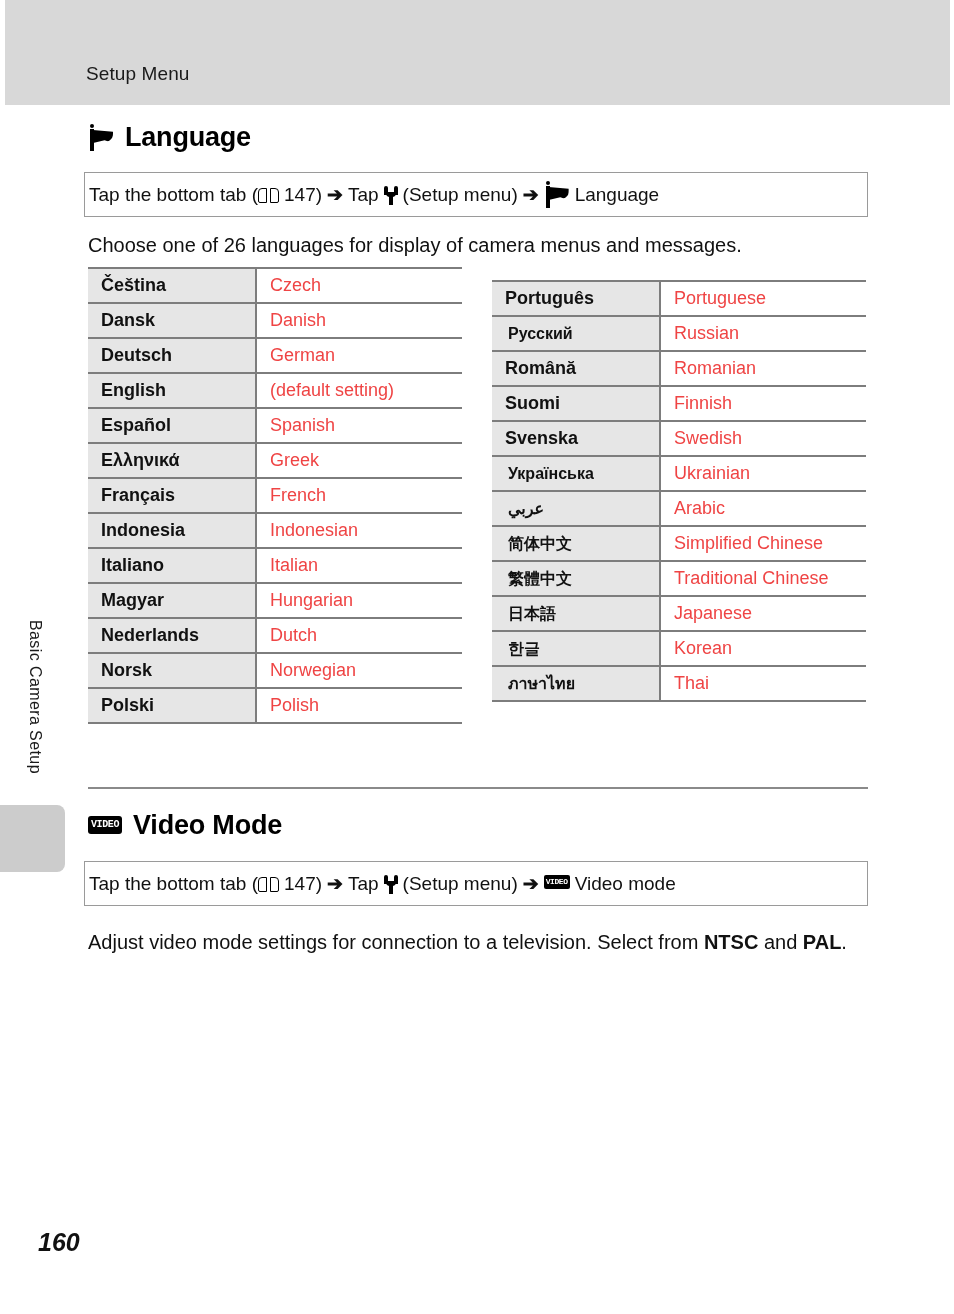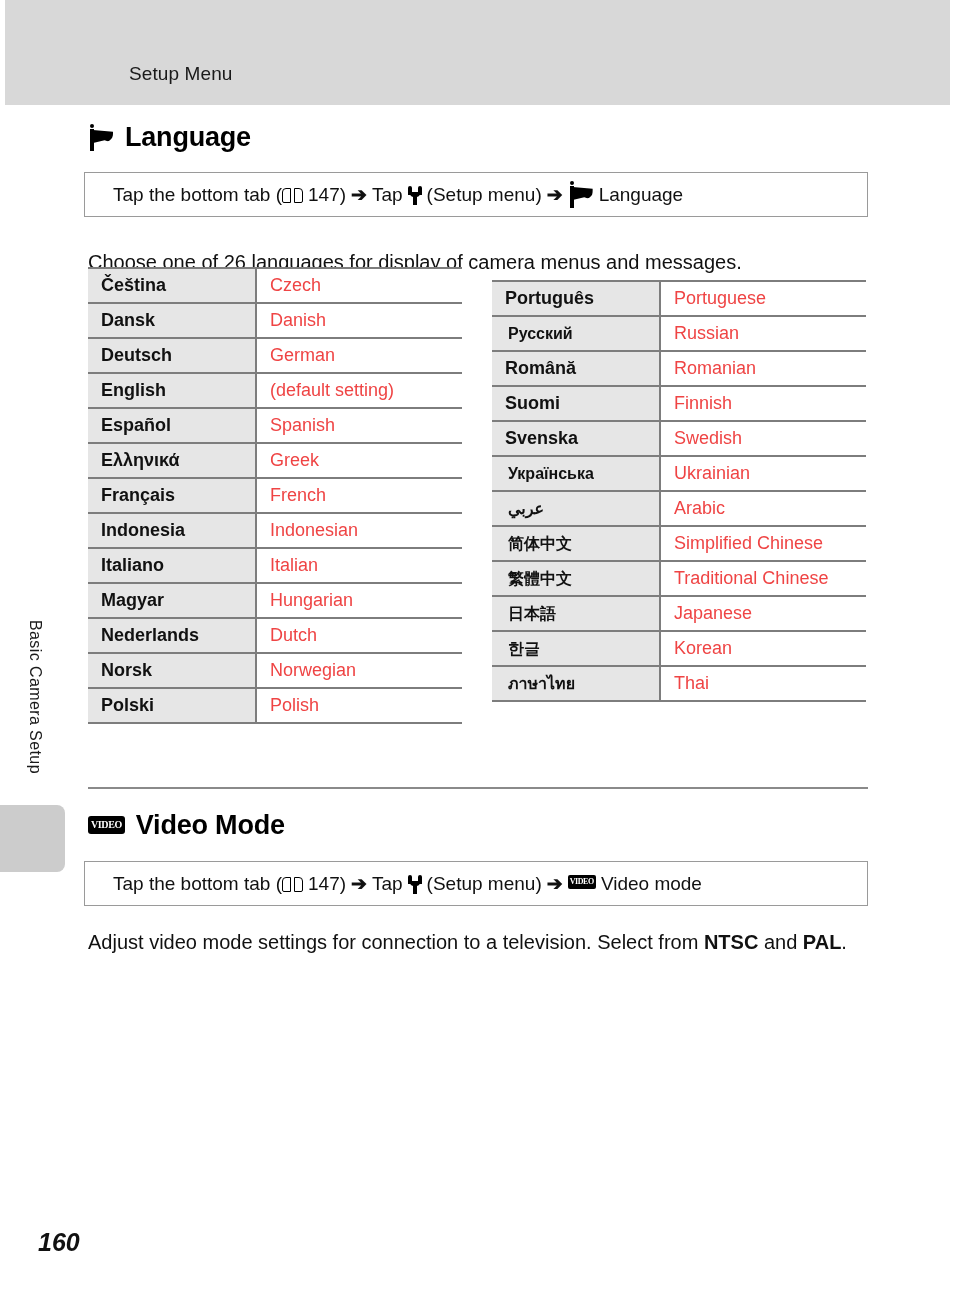--- a/index.html
+++ b/index.html
@@ -26,21 +26,20 @@
     background: #d8d8d8;
   }
   #header-title {
     position: absolute;
     left: 86px;
     top: 63px;
     font-size: 19px;
     font-weight: 400;
     color: #1a1a1a;
     letter-spacing: 0.1px;
-    margin-left: 43px;
   }
 
   
   #side-tab {
     position: absolute;
     left: -14px;
     top: 805px;
     width: 79px;
     height: 67px;
     background: #cccccc;
@@ -123,38 +122,38 @@
   .video-icon {
     display: inline-block;
     background: #000;
     color: #fff;
     font-size: 10px;
     font-weight: 700;
     line-height: 1;
     padding: 4px 3px 4px 3px;
     border-radius: 3px;
     letter-spacing: -0.4px;
-    font-family: Liberation Serif, serif;
+    font-family: Liberation Mono, monospace;
     transform: translateY(-1px);
   }
   .video-icon.small {
     font-size: 8px;
     padding: 3px 2px;
     border-radius: 2px;
     transform: translateY(-2px);
   }
 
   
   .instr-box {
     position: absolute;
     box-sizing: border-box;
     border: 1px solid #9a9a9a;
     display: flex;
     align-items: center;
-    padding-left: 28px;
+    padding-left: 4px;
     font-size: 19px;
     color: #111;
   }
   #lang-instr { left: 84px; top: 172px; width: 784px; height: 45px; }
   #video-instr { left: 84px; top: 861px; width: 784px; height: 45px; }
   .instr-line { white-space: nowrap; display: flex; align-items: center; gap: 0; }
   .instr-line > span { display: inline-block; }
   .sp { width: 5px; }
 
   
@@ -229,21 +228,21 @@
     border-radius: 0 0 4px 4px;
   }
 
   
   .body-para {
     position: absolute;
     font-size: 20px;
     color: #111;
     line-height: 1.45;
   }
-  #lang-para { left: 88px; top: 248px; width: 790px; }
+  #lang-para { left: 88px; top: 231px; width: 790px; }
   #video-para { left: 88px; top: 928px; width: 780px; }
   #video-para b { font-weight: 700; }
 
   
   .lang-table {
     position: absolute;
     border-collapse: collapse;
     table-layout: fixed;
   }
   #table-left { left: 88px; top: 267px; width: 374px; }

